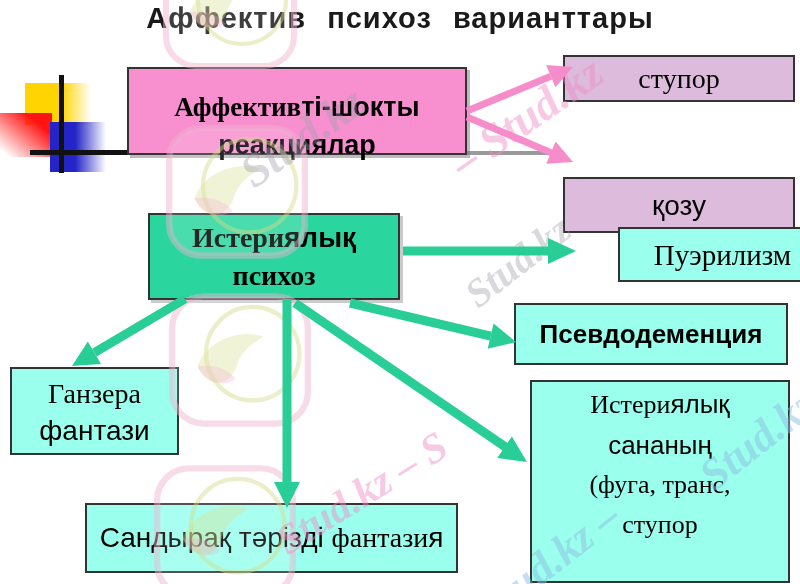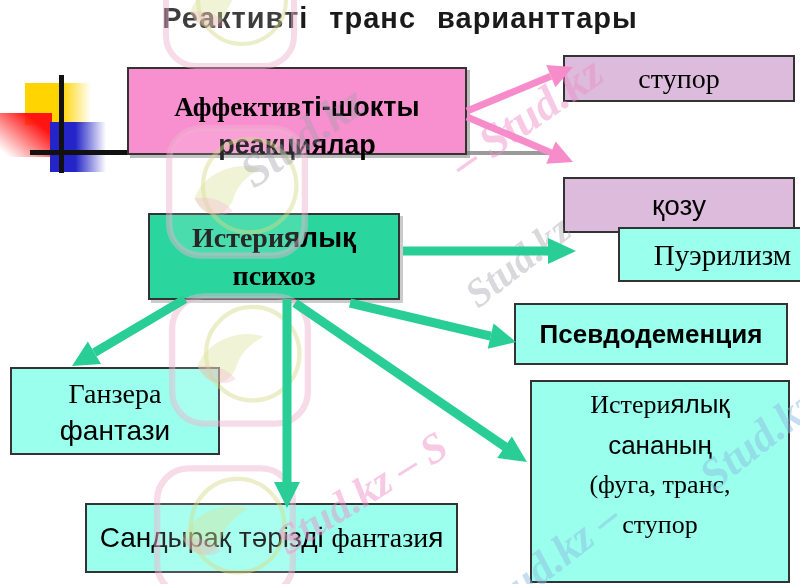--- a/index.html
+++ b/index.html
@@ -44,21 +44,21 @@
     font-size:28px; line-height:44px; font-family:"Liberation Serif", serif;}
   .box-qozu{left:563px; top:130px; width:232px; height:56px; background:var(--mauve-box);
     font-size:28px; line-height:53px;margin-top:47px;}
   .box-hysteric{left:148px; top:213px; width:252px; height:87px; background:var(--green-box);
     font-size:28px; font-weight:bold; line-height:38px; padding-top:4px;
     box-shadow:3px 3px 0 rgba(140,140,140,0.45);}
   .box-puerilism{left:578px; top:227px; width:209px; height:55px; background:var(--cyan-box);
     font-size:29px; line-height:52px; font-family:"Liberation Serif", serif;margin-left:40px;}
   .box-pseudo{left:514px; top:303px; width:274px; height:62px; background:var(--cyan-box);
     font-size:26px; font-weight:bold; line-height:59px;}
-  .box-ganzer{left:10px; top:367px; width:210px; height:88px; background:var(--cyan-box);
+  .box-ganzer{left:10px; top:367px; width:169px; height:88px; background:var(--cyan-box);
     font-size:28px; line-height:37px; padding-top:6px;}
   .box-delusion{left:85px; top:503px; width:373px; height:70px; background:var(--cyan-box);
     font-size:28px; line-height:66px; white-space:nowrap;}
   .box-twilight{left:530px; top:380px; width:260px; height:203px; background:var(--cyan-box);
     font-size:26px; line-height:40px; padding-top:2px;}
   
   .arrows{left:0; top:0; z-index:4; pointer-events:none;}
   .shaft-g{stroke:var(--green-arrow); stroke-width:9; fill:none;}
   .head-g{fill:var(--green-arrow); stroke:none;}
   .shaft-p{stroke:var(--pink-arrow); stroke-width:7; fill:none;}
@@ -70,21 +70,21 @@
   .wm-gray{color:rgba(158,158,170,0.40);}
   .wm-pink{color:rgba(238,142,198,0.48);}
   .wm-blue{color:rgba(140,190,225,0.50);}
   .wm-logo{z-index:3; pointer-events:none; opacity:0.85;}
 </style>
 </head>
 <body>
 
 <div class="stage">
 
-  <div class="abs title">Реактивті транс варианттары</div>
+  <div class="abs title">Аффектив психоз варианттары</div>
 
   <div class="abs sq sq-yellow"></div>
   <div class="abs sq sq-red"></div>
   <div class="abs sq sq-blue"></div>
   <div class="abs vline"></div>
   <div class="abs hline-black"></div>
   <div class="abs hline-gray"></div>
 
   <div class="abs box box-affective">
     <div><span class="serif b">Аффектив</span><span class="sans b">ті-шокты</span></div>

